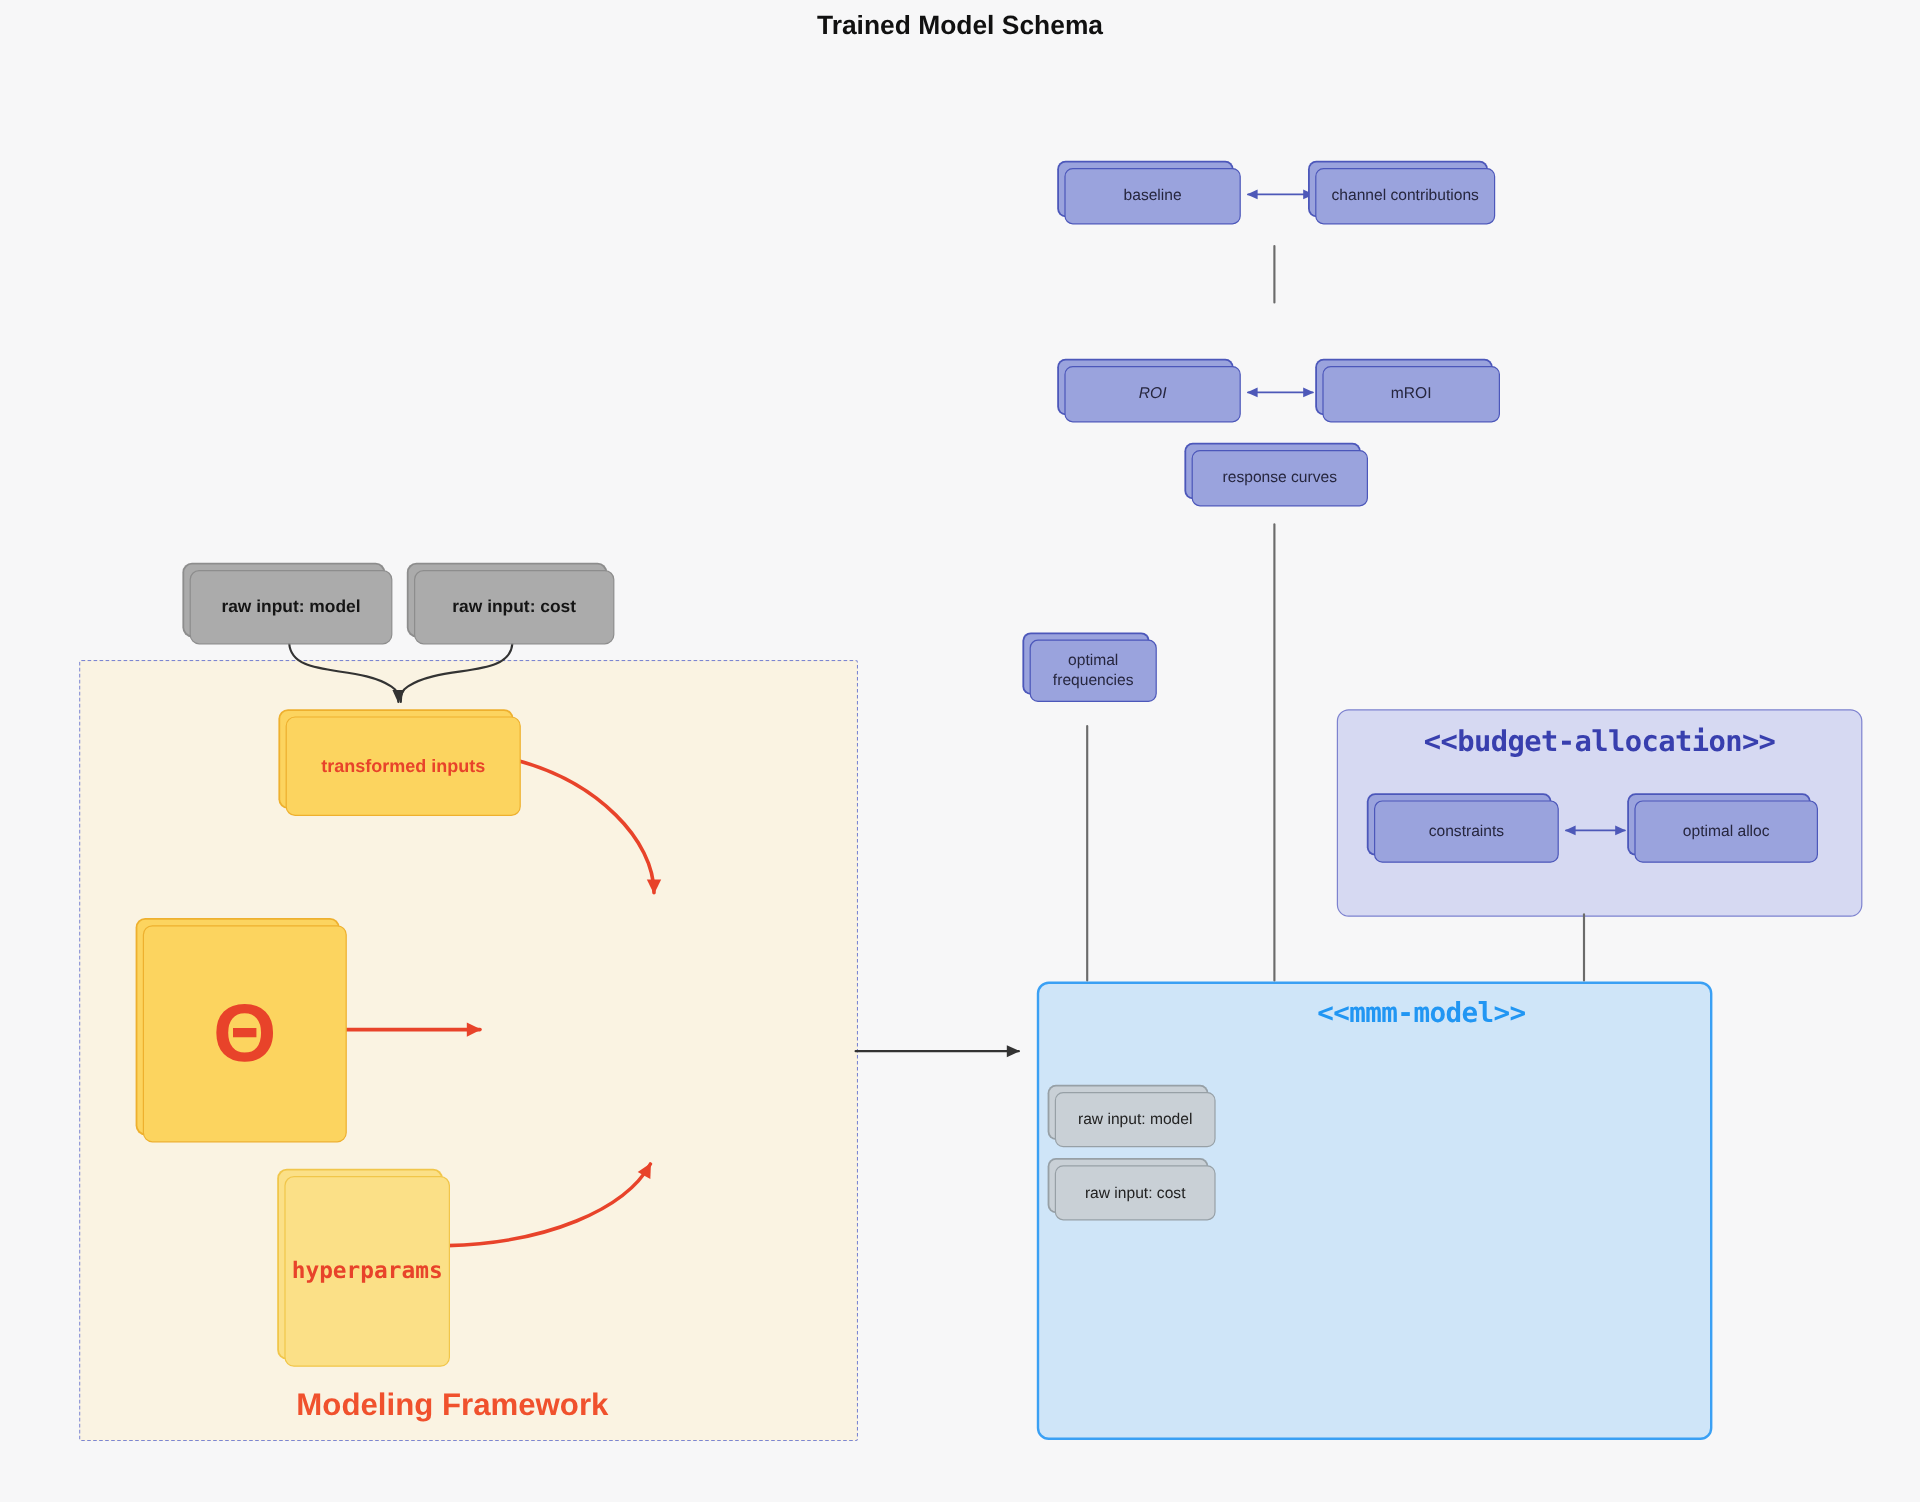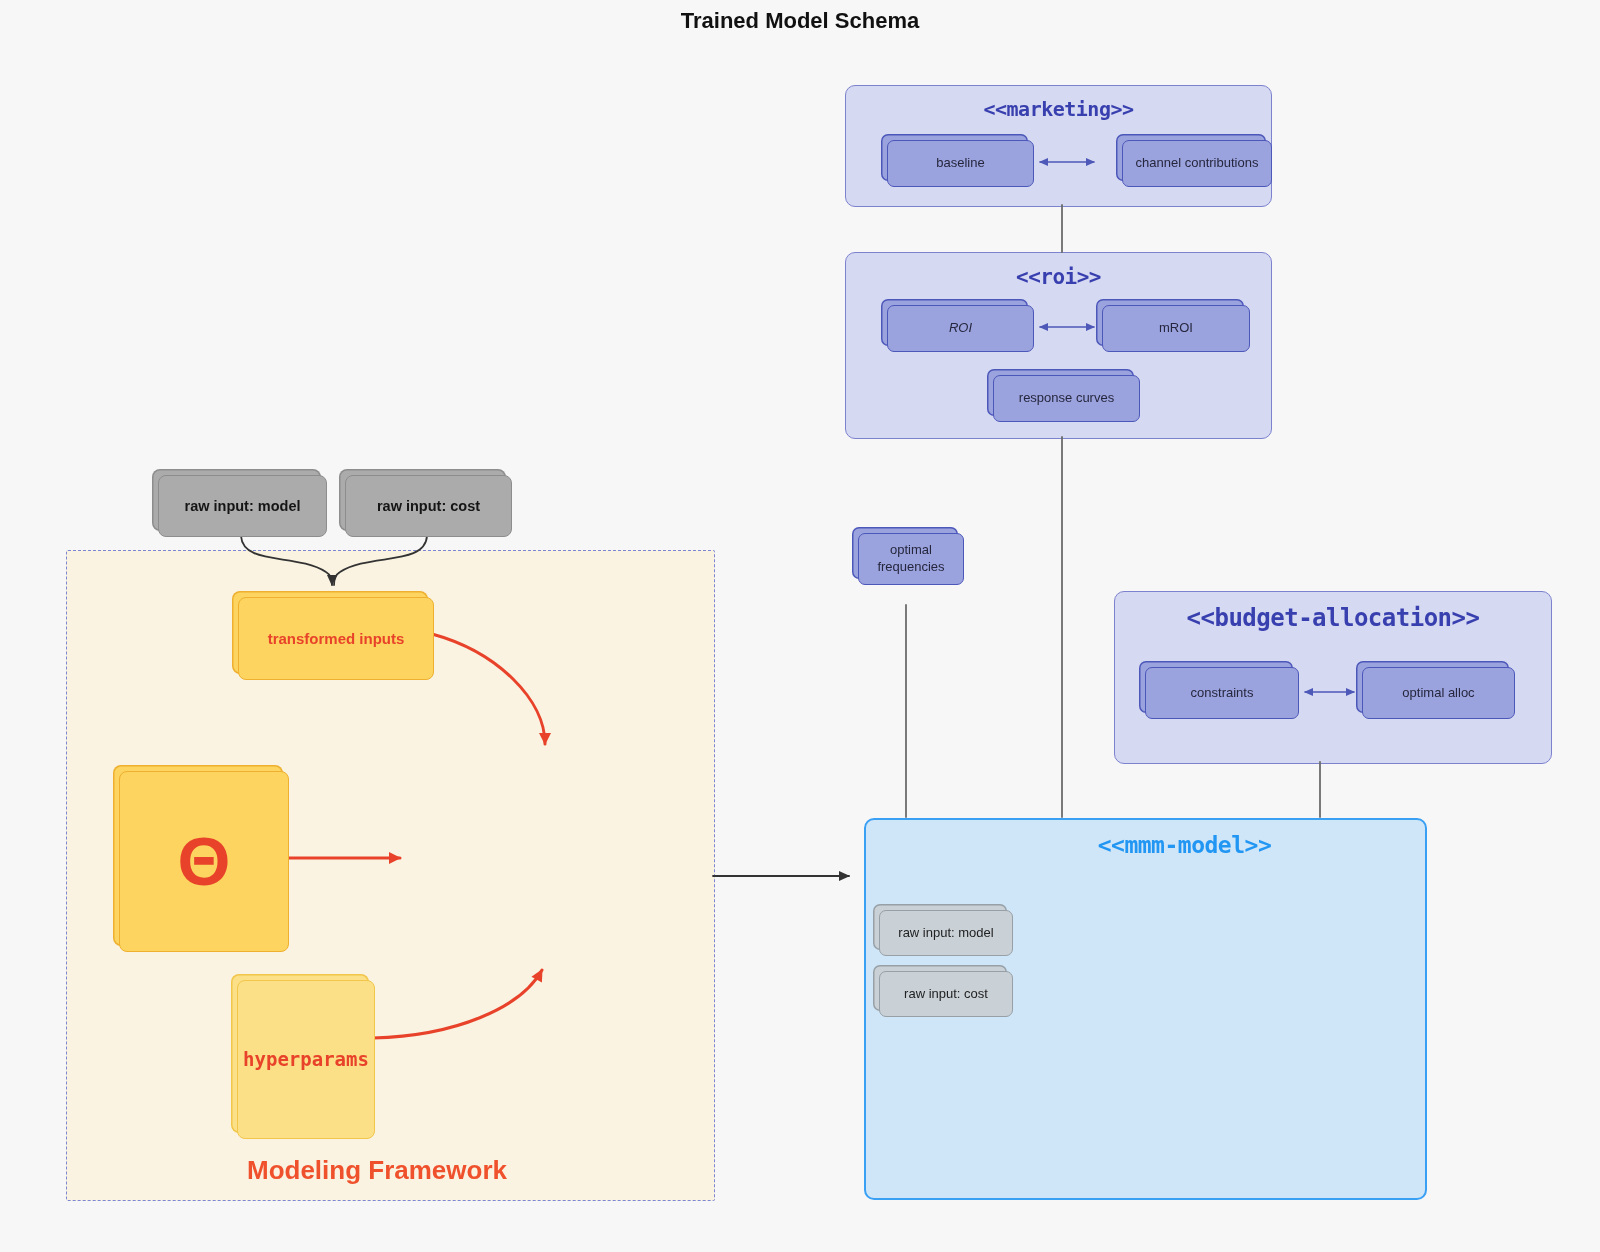--- a/index.html
+++ b/index.html
@@ -41,27 +41,21 @@
   .prewrap{white-space:pre-line;}
   #edges{position:absolute;left:0;top:0;pointer-events:none;}
 </style>
 </head>
 <body>
 
 <div id="canvas">
 
   <div id="diagram-title" class="abs">Trained Model Schema</div>
 
-  <div class="cluster c-purple" style="left:845px;top:85px;width:425px;height:120px;">
-    <div class="cluster-title" style="top:11px;font-size:20px;">&lt;&lt;marketing&gt;&gt;</div>
-  </div>
 
-  <div class="cluster c-purple" style="left:845px;top:252px;width:425px;height:185px;">
-    <div class="cluster-title" style="top:12px;font-size:21px;">&lt;&lt;roi&gt;&gt;</div>
-  </div>
 
 
   <div class="cluster c-purple" style="left:1102px;top:591px;width:436px;height:171px;margin-left:12px;">
     <div class="cluster-title" style="top:12px;font-size:24px;">&lt;&lt;budget-allocation&gt;&gt;</div>
   </div>
 
   <div class="cluster c-mmm" style="left:864px;top:818px;width:559px;height:378px;">
     <div class="cluster-title" style="top:12px;font-size:23px;">&lt;&lt;mmm-model&gt;&gt;</div>
   </div>
 
@@ -95,21 +89,21 @@
       <path d="M1040,162 L1094,162" stroke="#4d58b8" stroke-width="1.4" marker-start="url(#mb)" marker-end="url(#mb)"></path>
       <path d="M1040,327 L1094,327" stroke="#4d58b8" stroke-width="1.4" marker-start="url(#mb)" marker-end="url(#mb)"></path>
       <path d="M1305,692 L1354,692" stroke="#4d58b8" stroke-width="1.4" marker-start="url(#mb)" marker-end="url(#mb)"></path>
     </g>
   </svg>
 
   <div class="node gnode stack" style="left:158px;top:475px;width:167px;height:60px;">raw input: model</div>
   <div class="node gnode stack" style="left:345px;top:475px;width:165px;height:60px;">raw input: cost</div>
 
   <div class="node pnode stack" style="left:887px;top:140px;width:145px;height:45px;">baseline</div>
-  <div class="node pnode stack" style="left:1122px;top:140px;width:148px;height:45px;">channel contributions</div>
+  <div class="node pnode stack" style="left:1096px;top:140px;width:148px;height:45px;">channel contributions</div>
 
   <div class="node pnode stack" style="left:887px;top:305px;width:145px;height:45px;font-style:italic;">ROI</div>
   <div class="node pnode stack" style="left:1102px;top:305px;width:146px;height:45px;">mROI</div>
   <div class="node pnode stack" style="left:993px;top:375px;width:145px;height:45px;">response curves</div>
 
   <div class="node pnode stack prewrap" style="left:858px;top:533px;width:104px;height:50px;">optimal
 frequencies</div>
 
   <div class="node pnode stack" style="left:1145px;top:667px;width:152px;height:50px;">constraints</div>
   <div class="node pnode stack" style="left:1362px;top:667px;width:151px;height:50px;">optimal alloc</div>

